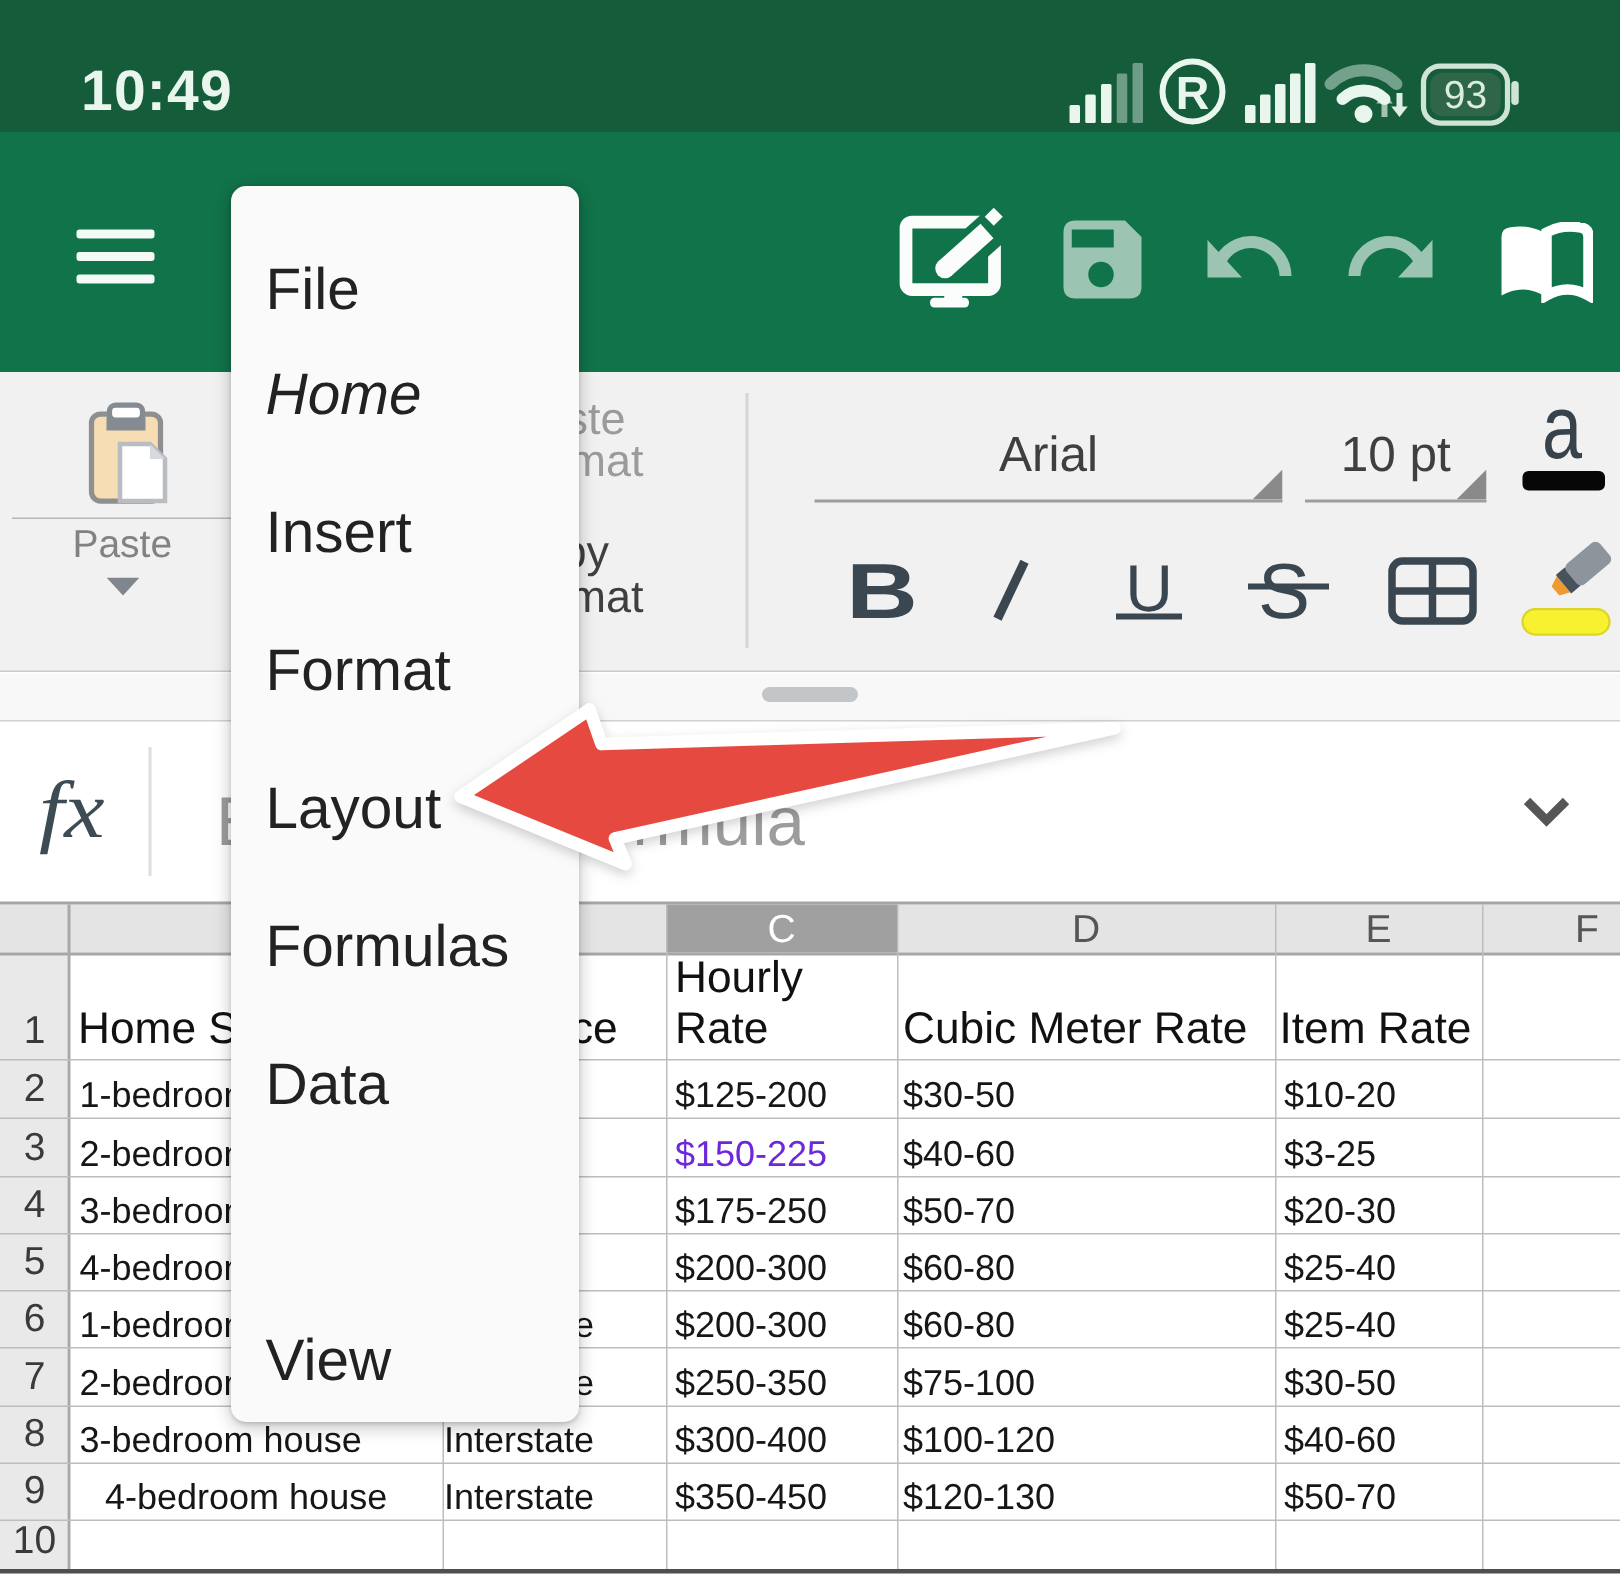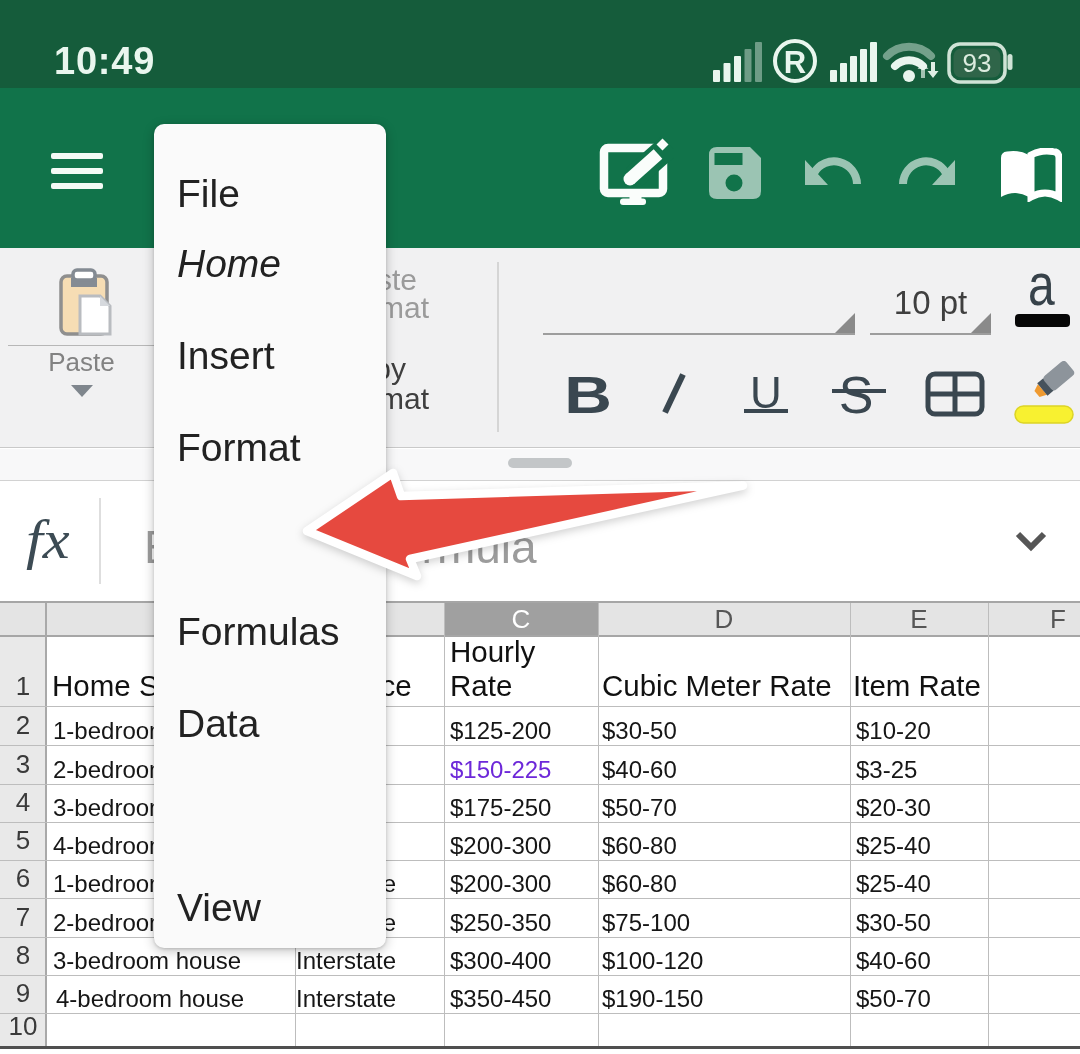--- a/index.html
+++ b/index.html
@@ -103,20 +103,21 @@
       <path d="M0 0 h22 l-11 12 z" fill="#7f868d"></path>
     </svg>
 
   <div class="abs" style="left:117px;top:265px;width:300px;text-align:right;color:#9b9b9b;font-size:30px;line-height:30px;">Paste</div>
   <div class="abs" style="left:129px;top:293px;width:300px;text-align:right;color:#9b9b9b;font-size:30px;line-height:30px;">Format</div>
   <div class="abs" style="left:106px;top:354px;width:300px;text-align:right;color:#3f3f3f;font-size:30px;line-height:30px;">Copy</div>
   <div class="abs" style="left:129px;top:384px;width:300px;text-align:right;color:#3f3f3f;font-size:30px;line-height:30px;">Format</div>
 
   <div class="abs" style="left:497px;top:262px;width:2px;height:170px;background:#d5d5d5;"></div>
 
+  <div class="abs" style="left:543px;top:284px;width:312px;text-align:center;color:#3f3f3f;font-size:33px;">Arial</div>
   <div class="abs" style="left:543px;top:333px;width:312px;height:2px;background:#9d9d9d;"></div>
   <svg class="abs" style="left:835px;top:313px;" width="20" height="20" viewBox="0 0 20 20">
       <path d="M20 0 V20 H0 Z" fill="#8a8a8a"></path>
     </svg>
 
   <div class="abs" style="left:870px;top:284px;width:121px;text-align:center;color:#3f3f3f;font-size:33px;">10 pt</div>
   <div class="abs" style="left:870px;top:333px;width:121px;height:2px;background:#9d9d9d;"></div>
   <svg class="abs" style="left:971px;top:313px;" width="20" height="20" viewBox="0 0 20 20">
       <path d="M20 0 V20 H0 Z" fill="#8a8a8a"></path>
     </svg>
@@ -224,39 +225,40 @@
       <div class="abs" style="left:53px;top:307.92px;font-size:24px;color:#161616;white-space:nowrap;line-height:27.599999999999998px;">2-bedroom</div>
       <div class="abs" style="left:296px;top:307.92px;font-size:24px;color:#161616;white-space:nowrap;line-height:27.599999999999998px;">Interstate</div>
       <div class="abs" style="left:450px;top:307.92px;font-size:24px;color:#161616;white-space:nowrap;line-height:27.599999999999998px;">$250-350</div>
       <div class="abs" style="left:602px;top:307.92px;font-size:24px;color:#161616;white-space:nowrap;line-height:27.599999999999998px;">$75-100</div>
       <div class="abs" style="left:856px;top:307.92px;font-size:24px;color:#161616;white-space:nowrap;line-height:27.599999999999998px;">$30-50</div>
       <div class="abs" style="left:53px;top:345.92px;font-size:24px;color:#161616;white-space:nowrap;line-height:27.599999999999998px;">3-bedroom house</div>
       <div class="abs" style="left:296px;top:345.92px;font-size:24px;color:#161616;white-space:nowrap;line-height:27.599999999999998px;">Interstate</div>
       <div class="abs" style="left:450px;top:345.92px;font-size:24px;color:#161616;white-space:nowrap;line-height:27.599999999999998px;">$300-400</div>
       <div class="abs" style="left:602px;top:345.92px;font-size:24px;color:#161616;white-space:nowrap;line-height:27.599999999999998px;">$100-120</div>
       <div class="abs" style="left:856px;top:345.92px;font-size:24px;color:#161616;white-space:nowrap;line-height:27.599999999999998px;">$40-60</div>
-      <div class="abs" style="left:56px;top:383.92px;font-size:24px;color:#161616;white-space:nowrap;line-height:27.599999999999998px;">4-bedroom house</div>
+      <div class="abs" style="left:70px;top:383.92px;font-size:24px;color:#161616;white-space:nowrap;line-height:27.599999999999998px;">4-bedroom house</div>
       <div class="abs" style="left:296px;top:383.92px;font-size:24px;color:#161616;white-space:nowrap;line-height:27.599999999999998px;">Interstate</div>
       <div class="abs" style="left:450px;top:383.92px;font-size:24px;color:#161616;white-space:nowrap;line-height:27.599999999999998px;">$350-450</div>
-      <div class="abs" style="left:602px;top:383.92px;font-size:24px;color:#161616;white-space:nowrap;line-height:27.599999999999998px;">$190-150</div>
+      <div class="abs" style="left:602px;top:383.92px;font-size:24px;color:#161616;white-space:nowrap;line-height:27.599999999999998px;">$120-130</div>
       <div class="abs" style="left:856px;top:383.92px;font-size:24px;color:#161616;white-space:nowrap;line-height:27.599999999999998px;">$50-70</div>
       <div class="abs" style="left:52px;top:67.86px;font-size:29.5px;color:#111;white-space:nowrap;line-height:33.925px;">Home Size</div>
       <div class="abs" style="left:297px;top:67.86px;font-size:29.5px;color:#111;white-space:nowrap;line-height:33.925px;">Distance</div>
       <div class="abs" style="left:450px;top:33.86px;font-size:29.5px;color:#111;white-space:nowrap;line-height:33.925px;">Hourly</div>
       <div class="abs" style="left:450px;top:67.86px;font-size:29.5px;color:#111;white-space:nowrap;line-height:33.925px;">Rate</div>
       <div class="abs" style="left:602px;top:67.86px;font-size:29.5px;color:#111;white-space:nowrap;line-height:33.925px;">Cubic Meter Rate</div>
       <div class="abs" style="left:853px;top:67.86px;font-size:29.5px;color:#111;white-space:nowrap;line-height:33.925px;">Item Rate</div>
       <div class="abs" style="left:0px;top:445px;width:1080px;height:3px;background:#4f4f4f;"></div>
     </div>
 
   <div class="abs" id="menu" style="left:154px;top:124px;width:232px;height:824px;background:#fafafa;border-radius:10px;box-shadow:0 3px 12px rgba(0,0,0,0.24), 0 1px 3px rgba(0,0,0,0.14);"></div>
   <div class="abs menuitem" style="left:177px;top:139px;margin-top:32px;">File</div>
   <div class="abs menuitem" style="left:177px;top:241px;font-style:italic;">Home</div>
   <div class="abs menuitem" style="left:177px;top:333px;">Insert</div>
   <div class="abs menuitem" style="left:177px;top:425px;">Format</div>
+  <div class="abs menuitem" style="left:177px;top:517px;">Layout</div>
   <div class="abs menuitem" style="left:177px;top:609px;">Formulas</div>
   <div class="abs menuitem" style="left:177px;top:701px;">Data</div>
   <div class="abs menuitem" style="left:177px;top:885px;">View</div>
   <style>.menuitem{font-size:39px;line-height:46px;color:#222;}</style>
 
   <svg class="abs" style="left:290px;top:450px;overflow:visible;" width="470" height="140" viewBox="0 0 470 140">
     <g filter="drop-shadow(0 3px 4px rgba(0,0,0,0.18))">
       <path d="M17 81 L103 23 L111 46 L453 35.5 L120 109 L127 126 Z" fill="#e6493f" stroke="#ffffff" stroke-width="8.5" stroke-linejoin="round"></path>
     </g>
   </svg>

